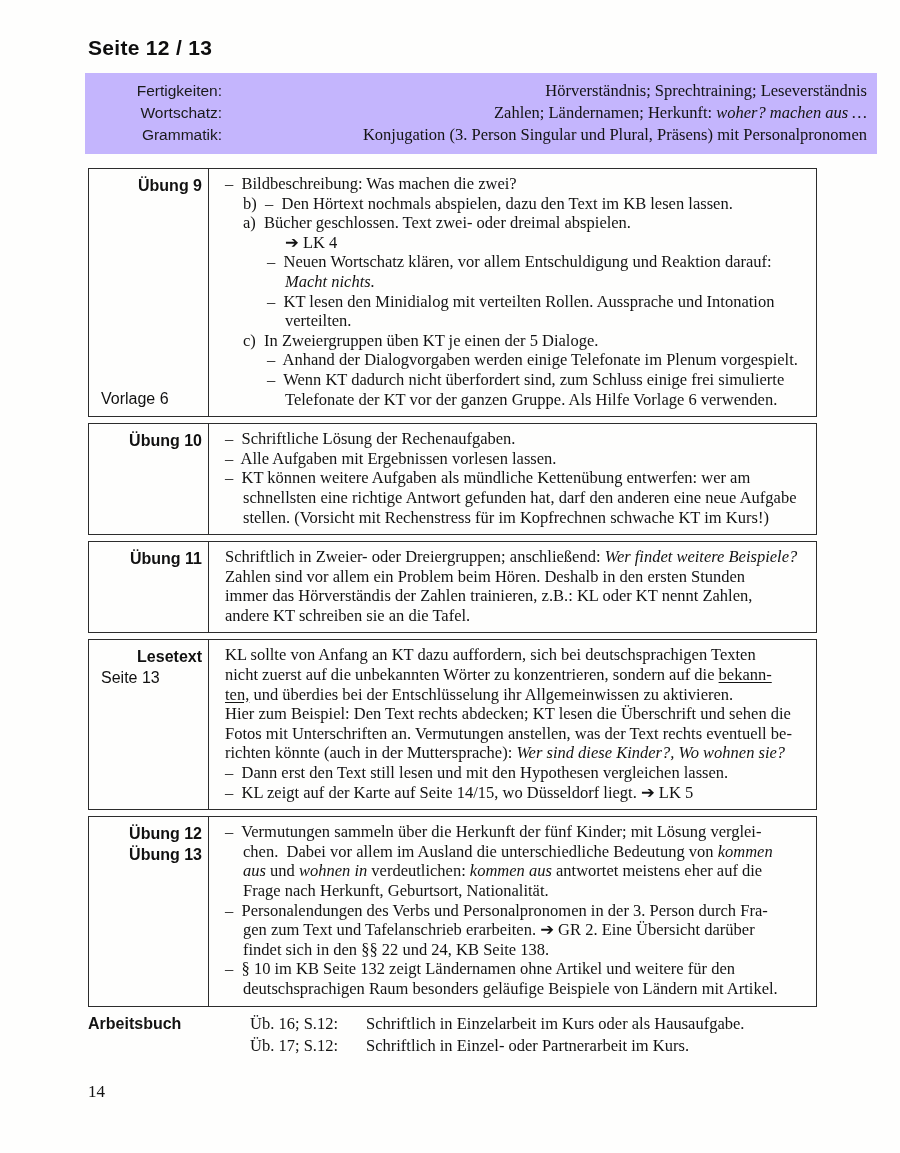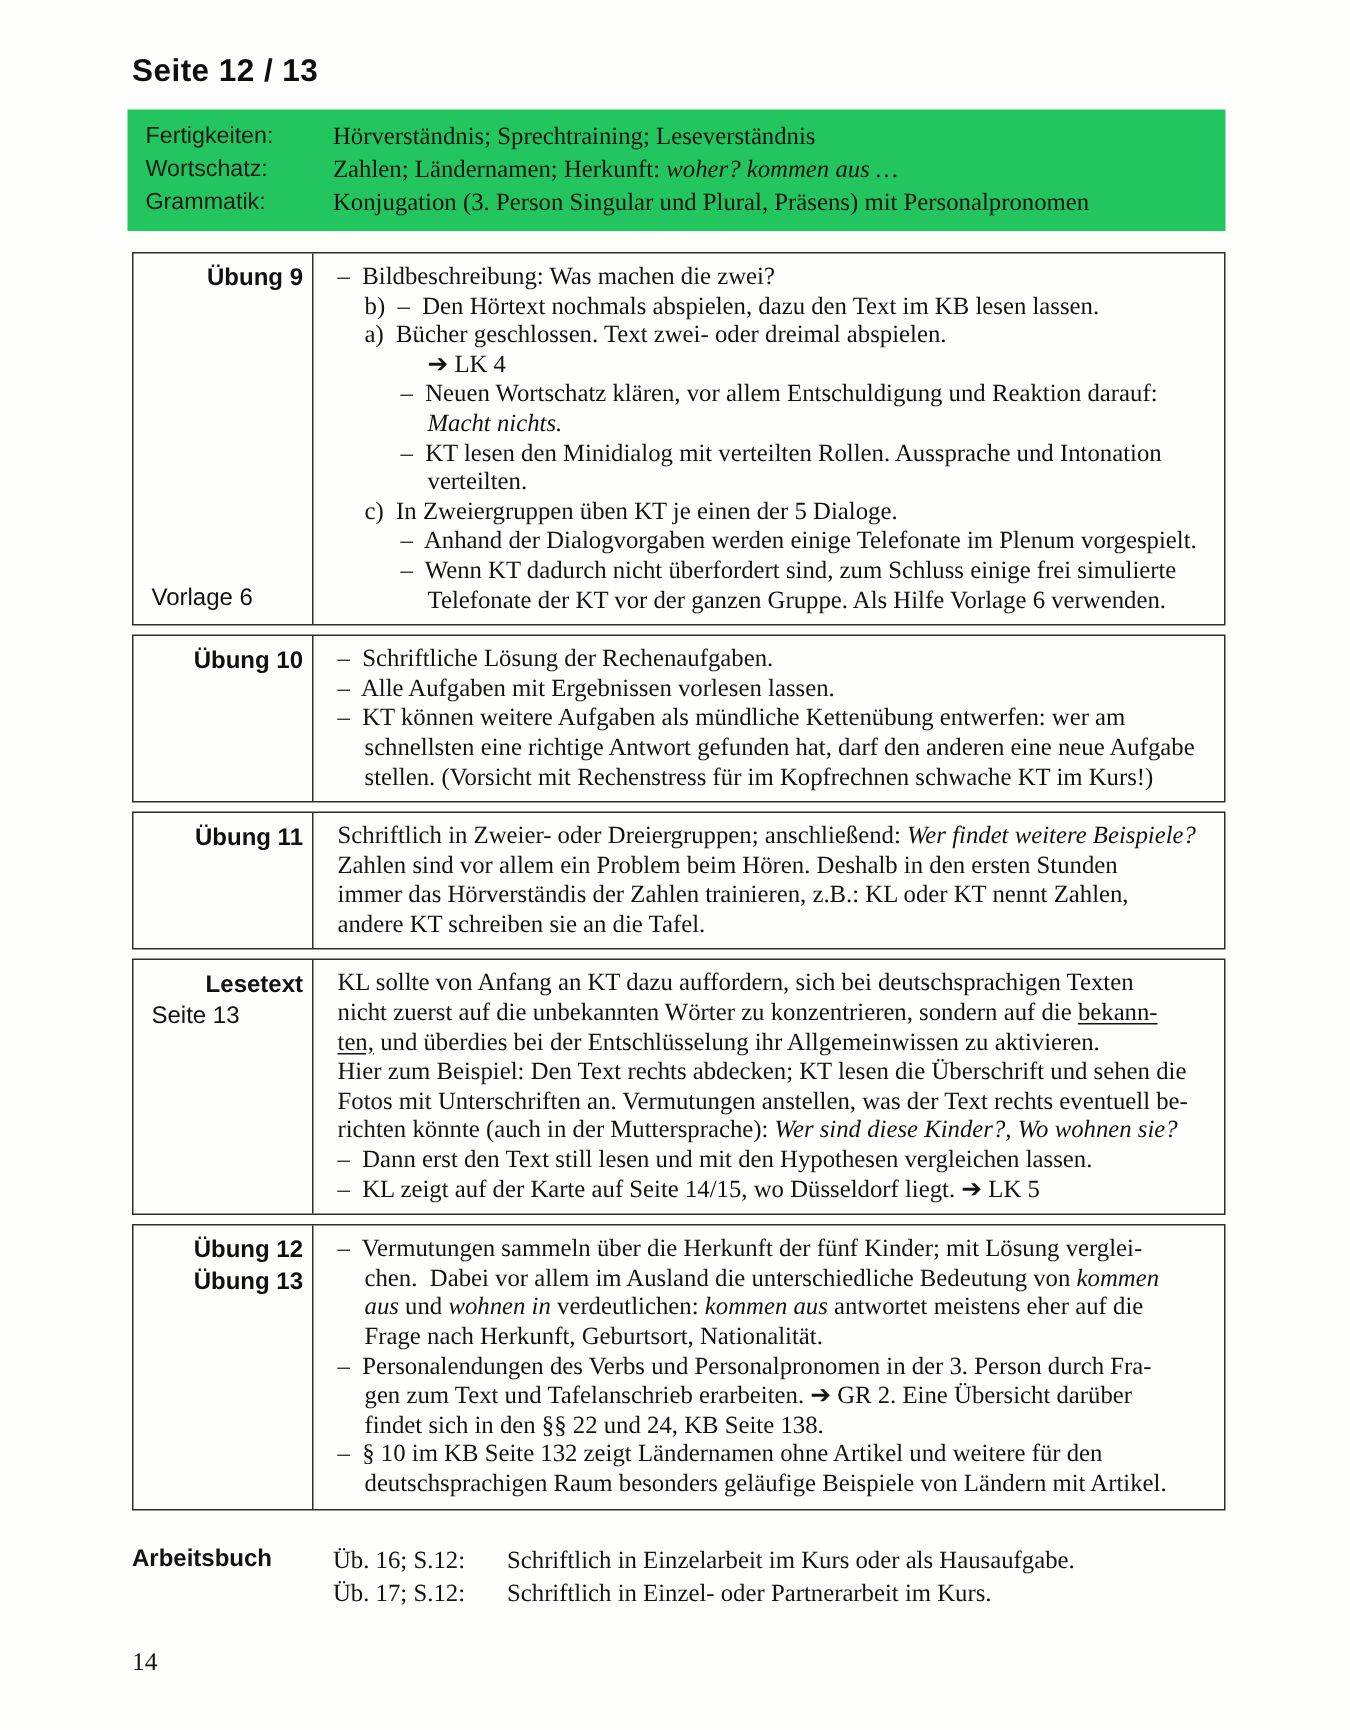--- a/index.html
+++ b/index.html
@@ -17,24 +17,25 @@
   .page-title {
     font-family: "Liberation Sans", "DejaVu Sans", sans-serif;
     font-size: 21px;
     font-weight: bold;
     letter-spacing: 0.3px;
     margin: 0 0 13px 0;
     color: #0e0e0e;
   }
   
   .infobox {
-    background: #22c55e;
+    background: #c4b5fd;
     margin-left: -3px;
-    width: 732px;
+    width: 792px;
     padding: 7px 10px 8px 12px;
+    text-align: right;
   }
   .infobox-row { display: flex; line-height: 22px; }
   .infobox-label {
     flex: 0 0 125px;
     font-family: "Liberation Sans", "DejaVu Sans", sans-serif;
     font-size: 15.5px;
     color: #1a1a1a;
   }
   .infobox-content { flex: 1; font-size: 16.5px; }
   
@@ -65,21 +66,21 @@
     line-height: 19.6px;
   }
   .tline { white-space: pre-wrap; }
   .ind0 { padding-left: 0; }
   .ind1 { padding-left: 18px; }
   .ind2 { padding-left: 42px; }
   .ind3 { padding-left: 60px; }
   .it { font-style: italic; }
   .ul { text-decoration: underline; text-underline-offset: 2px; }
   
-  .arbeitsbuch { display: flex; margin-top: 22px; width: 729px; }
+  .arbeitsbuch { display: flex; margin-top: 6px; width: 729px; gap: 28px; }
   .ab-label {
     flex: 0 0 134px;
     font-family: "Liberation Sans", "DejaVu Sans", sans-serif;
     font-size: 16px;
     font-weight: bold;
     line-height: 22px;
   }
   .ab-rows { flex: 1; }
   .ab-row { display: flex; line-height: 22px; font-size: 16.5px; }
   .ab-ref { flex: 0 0 116px; }
@@ -96,21 +97,21 @@
 
   <h1 class="page-title">Seite 12 / 13</h1>
 
   <div class="infobox">
       <div class="infobox-row">
         <div class="infobox-label">Fertigkeiten:</div>
         <div class="infobox-content"><span>Hörverständnis; Sprechtraining; Leseverständnis</span></div>
       </div>
       <div class="infobox-row">
         <div class="infobox-label">Wortschatz:</div>
-        <div class="infobox-content"><span>Zahlen; Ländernamen; Herkunft: </span><span class="it">woher? kommen aus …</span></div>
+        <div class="infobox-content"><span>Zahlen; Ländernamen; Herkunft: </span><span class="it">woher? machen aus …</span></div>
       </div>
       <div class="infobox-row">
         <div class="infobox-label">Grammatik:</div>
         <div class="infobox-content"><span>Konjugation (3. Person Singular und Plural, Präsens) mit Personalpronomen</span></div>
       </div>
     </div>
 
   <div class="sections">
       <div class="section">
         <div class="label-cell">

